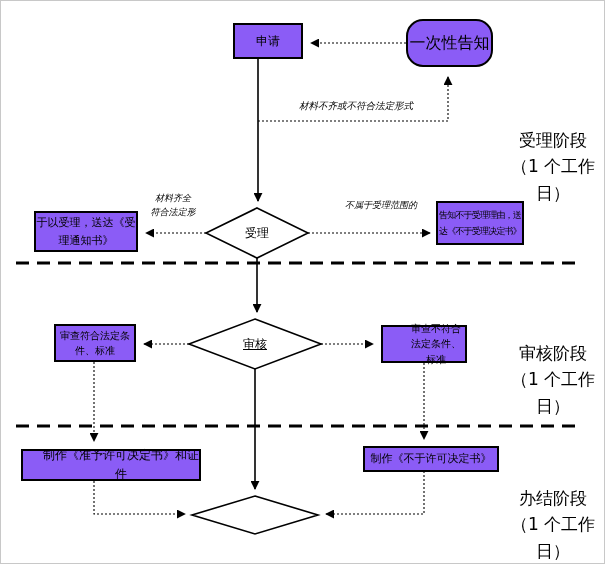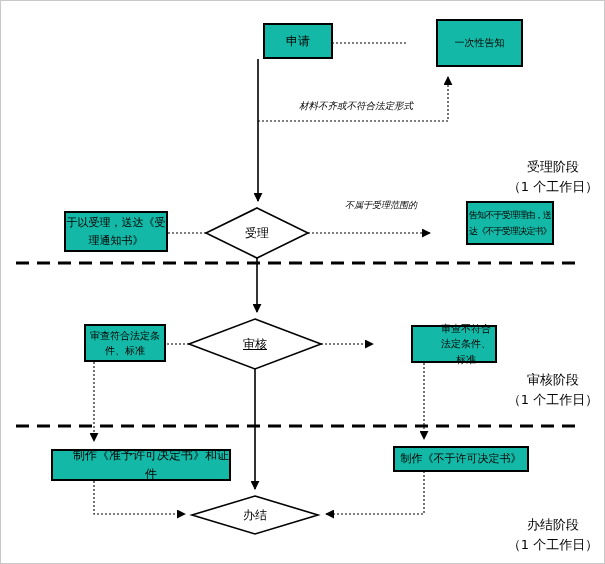--- a/index.html
+++ b/index.html
@@ -3,35 +3,35 @@
 <meta charset="utf-8">
 <style>
   html,body{margin:0;padding:0;background:#ffffff;}
   .canvas{
     position:relative;width:603px;height:562px;background:#ffffff;
     border:1px solid #c8c8c8;overflow:hidden;
     font-family:"DejaVu Sans","Liberation Sans",sans-serif;color:#000;
   }
   .layer{position:absolute;left:0;top:0;}
   .node{
-    position:absolute;border:2px solid #000;background:#14b8a6;
+    position:absolute;border:2px solid #000;background:#8b5cf6;
     display:flex;align-items:center;justify-content:center;
-    text-align:center;box-sizing:border-box;line-height:1.55;margin-left:30px;
+    text-align:center;box-sizing:border-box;line-height:1.55;
   }
   .dlabel{
     position:absolute;display:flex;align-items:center;justify-content:center;
     text-align:center;font-size:12px;
   }
   .elabel{
     position:absolute;text-align:center;font-style:italic;
     font-size:9.5px;line-height:1.5;
   }
   .stage{
     position:absolute;left:503px;width:98px;text-align:center;
-    font-size:13px;line-height:1.55;margin-top:30px;
+    font-size:17px;line-height:1.55;
   }
 </style>
 </head>
 <body>
 
 <div class="canvas">
 
   <svg class="layer" width="603" height="562" viewBox="0 0 603 562">
     <defs>
       <marker id="arrow" viewBox="0 0 10 10" refX="9" refY="5" markerWidth="9" markerHeight="9" markerUnits="userSpaceOnUse" orient="auto">
@@ -57,40 +57,43 @@
     <path d="M15 262 L578 262" stroke="#000" stroke-width="3" stroke-dasharray="13,8" fill="none"></path>
     <path d="M15 425 L578 425" stroke="#000" stroke-width="3" stroke-dasharray="13,8" fill="none"></path>
 
     <polygon points="256,207 307,232 256,257 205,232" fill="#fff" stroke="#000" stroke-width="1.6"></polygon>
     <polygon points="254,318 320,343 254,368 188,343" fill="#fff" stroke="#000" stroke-width="1.6"></polygon>
     <polygon points="254,495 317,514 254,533 191,514" fill="#fff" stroke="#000" stroke-width="1.6"></polygon>
   </svg>
 
   <div class="node" style="left:232px;top:22px;width:70px;height:36px;font-size:12px;">申请</div>
 
-  <div class="node" style="left:405px;top:18px;width:87px;height:48px;font-size:10px;">一次性告知</div>
+  <div class="node" style="left:405px;top:18px;width:87px;height:48px;font-size:16px;border-radius:17px;">一次性告知</div>
 
   <div class="node" style="left:33px;top:210px;width:104px;height:41px;font-size:11px;">于以受理，送达《受理通知书》</div>
 
   <div class="node" style="left:435px;top:200px;width:88px;height:44px;font-size:9px;letter-spacing:-0.8px;line-height:1.8;">告知不于受理理由，送达《不于受理决定书》</div>
 
   <div class="node" style="left:53px;top:323px;width:82px;height:38px;font-size:10px;">审查符合法定条件、标准</div>
 
   <div class="node" style="left:380px;top:324px;width:86px;height:38px;font-size:10px;padding-left:24px;">审查不符合法定条件、标准</div>
 
   <div class="node" style="left:20px;top:448px;width:180px;height:32px;font-size:12px;padding-left:20px;">制作《准予许可决定书》和证件</div>
 
   <div class="node" style="left:362px;top:445px;width:136px;height:26px;font-size:11px;">制作《不于许可决定书》</div>
 
   <div class="dlabel" style="left:205px;top:224px;width:102px;height:16px;">受理</div>
   <div class="dlabel" style="left:188px;top:335px;width:132px;height:16px;text-decoration:underline;">审核</div>
-  <div class="dlabel" style="left:191px;top:506px;width:126px;height:16px;">办结</div>
 
   <div class="elabel" style="left:262px;top:98px;width:186px;">材料不齐或不符合法定形式</div>
 
+  <div class="elabel" style="left:133px;top:191px;width:78px;font-size:9px;">
+    <div>材料齐全</div>
+    <div>符合法定形</div>
+  </div>
 
   <div class="elabel" style="left:330px;top:198px;width:100px;font-size:9px;">不属于受理范围的</div>
 
   <div class="stage" style="top:126px;">
     <div>受理阶段</div>
     <div>（1 个工作日）</div>
   </div>
   <div class="stage" style="top:339px;">
     <div>审核阶段</div>
     <div>（1 个工作日）</div>

